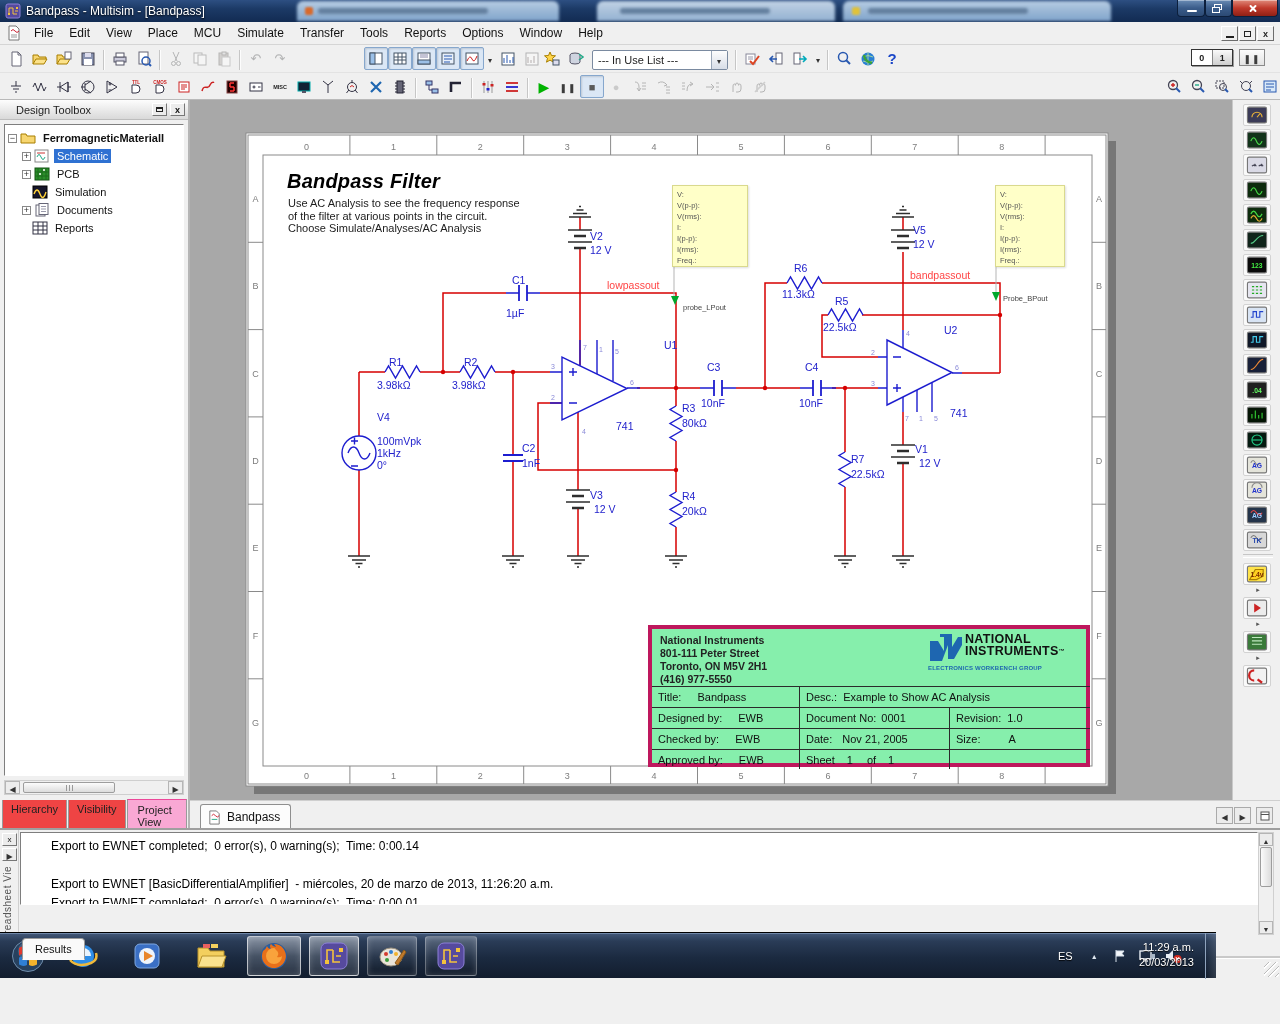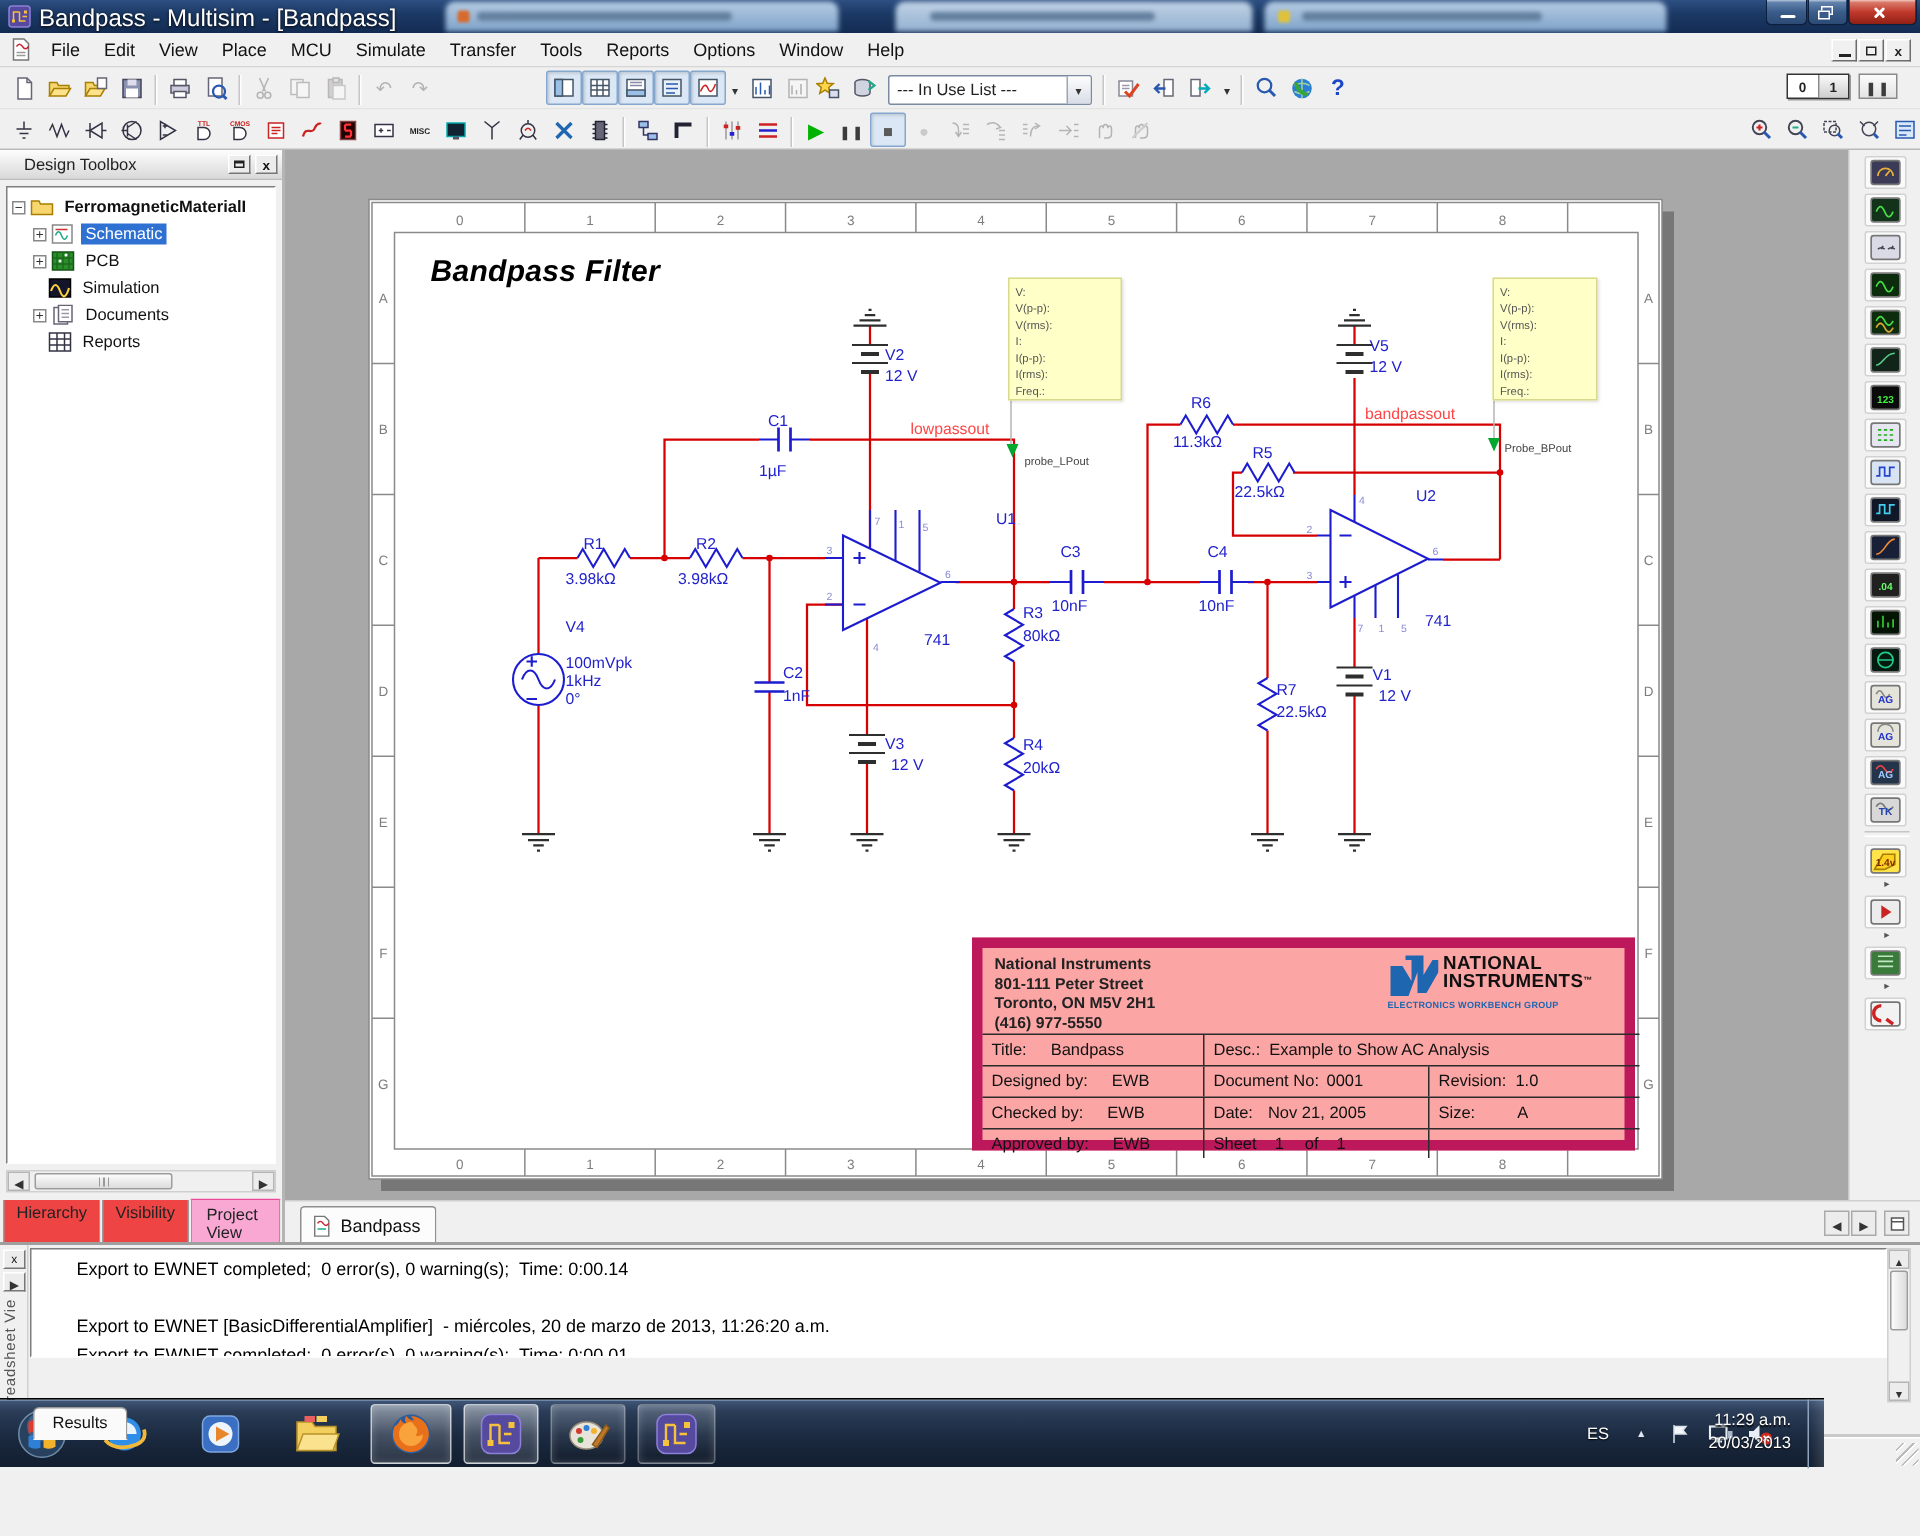--- a/index.html
+++ b/index.html
@@ -2,21 +2,21 @@
 <html><head>
 <meta charset="utf-8">
 <style>
 *{margin:0;padding:0;box-sizing:border-box}
 html,body{width:1280px;height:1024px;overflow:hidden;font-family:"Liberation Sans",sans-serif;background:#000}
 .app{position:absolute;inset:0;width:1280px;height:1024px;background:#f0f0f0}
 .abs{position:absolute}
 
 .titlebar{left:0;top:0;width:1280px;height:22px;background:linear-gradient(180deg,#2d4f82 0%,#1c3a66 40%,#122b52 100%);overflow:hidden}
 .blob{position:absolute;top:1px;height:20px;border-radius:6px 6px 0 0;background:linear-gradient(#cfe3f5,#93b9e0);filter:blur(1.6px);opacity:.85}
-.wtitle{position:absolute;left:26px;top:4px;font-size:16px;color:#fff;text-shadow:0 1px 2px #000}
+.wtitle{position:absolute;left:26px;top:4px;font-size:12px;color:#fff;text-shadow:0 1px 2px #000}
 .capbtn{position:absolute;top:0;height:17px;border:1px solid #0c1f3c;border-top:none;border-radius:0 0 4px 4px;background:linear-gradient(#6a8cb5,#3a5c8a 50%,#2c4a74);box-shadow:inset 0 1px 0 #ffffff66}
 .capbtn.close{background:linear-gradient(#e08a7a,#c0392b 50%,#8f2015)}
 .cbar{position:absolute;background:#fff;border-radius:1px}
 
 .menubar{left:0;top:22px;width:1280px;height:23px;background:#f0f0f0;border-bottom:1px solid #d5d5d5;display:flex;align-items:center}
 .menu-item{padding:3px 8px;font-size:12px;color:#111;cursor:default}
 .mdibtn{width:17px;height:15px;background:#f0f0f0;border:1px solid;border-color:#fff #6d6d6d #6d6d6d #fff;display:flex;align-items:center;justify-content:center;font-size:9px;color:#222}
 
 .tbar{left:0;width:1280px;background:#f0f0f0;display:block}
 .tb1{top:45px;height:28px;border-bottom:1px solid #e3e3e3}
@@ -68,21 +68,21 @@
 .canvas-svg{left:0;top:0;width:1280px;height:1024px;pointer-events:none}
 .rl{font-size:9px;fill:#7d7d7d;font-family:"Liberation Sans",sans-serif}
 .ct{font-size:10.5px;fill:#2222cc;font-family:"Liberation Sans",sans-serif}
 .pt{font-size:7px;fill:#8a8ad8}
 .nt{font-size:10.5px;fill:#ff4545}
 .pr{font-size:7.5px;fill:#444}
 .sheet-title{left:287px;top:170px;font-size:20px;font-weight:bold;font-style:italic;color:#000;letter-spacing:.2px}
 .sheet-desc{left:288px;top:197px;font-size:11px;line-height:12.5px;color:#1c1c1c}
 .pbox{background:#ffffc8;border:1px solid #d9d98e;font-size:7.5px;line-height:11px;color:#555;padding:3px 0 0 4px;box-shadow:1px 1px 2px #00000022}
 
-.tblock{left:648px;top:625px;width:442px;height:142px;border:7px solid #be185d;background:#fca5a5;font-size:11px;color:#111}
+.tblock{left:648px;top:625px;width:442px;height:142px;border:4px solid #be185d;background:#86efac;font-size:11px;color:#111}
 .tbrow{position:absolute;left:0;width:438px;border-top:1px solid #2b2b2b}
 .tbcell{position:absolute;top:0;height:100%;display:flex;align-items:center;padding-left:6px}
 .tbcell .val{margin-left:16px}
 .bl{border-left:1px solid #2b2b2b}
 .comp{position:absolute;left:8px;top:5px;font-size:10.5px;font-weight:bold;line-height:13px;color:#222}
 .nilogo{position:absolute;right:6px;top:4px;width:152px}
 .nitxt{font-size:12.5px;font-weight:bold;color:#111;line-height:12px;letter-spacing:.3px}
 .nisub{font-size:6px;font-weight:bold;color:#1e66b0;margin-top:2px;letter-spacing:.2px}
 
 .instr{left:1232px;top:100px;width:48px;height:728px;background:#f0f0f0;border-left:1px solid #c9c9c9}
@@ -326,20 +326,25 @@
       <text class="pt" x="955" y="370">6</text>
     </g>
 
     <text class="nt" x="607" y="289">lowpassout</text>
     <text class="nt" x="910" y="279">bandpassout</text>
     <text class="pr" x="683" y="310">probe_LPout</text>
     <text class="pr" x="1003" y="301">Probe_BPout</text>
   </svg>
 
   <div class="abs sheet-title">Bandpass Filter</div>
+  <div class="abs sheet-desc">
+    <div>Use AC Analysis to see the frequency response</div>
+    <div>of the filter at various points in the circuit.</div>
+    <div>Choose Simulate/Analyses/AC Analysis</div>
+  </div>
 
   <div class="abs pbox" style="left:672px;top:185px;width:76px;height:82px">
     <div>V:</div>
       <div>V(p-p):</div>
     <div>V(rms):</div>
       <div>I:</div>
     <div>I(p-p):</div>
       <div>I(rms):</div>
     <div>Freq.:</div>
   </div>

